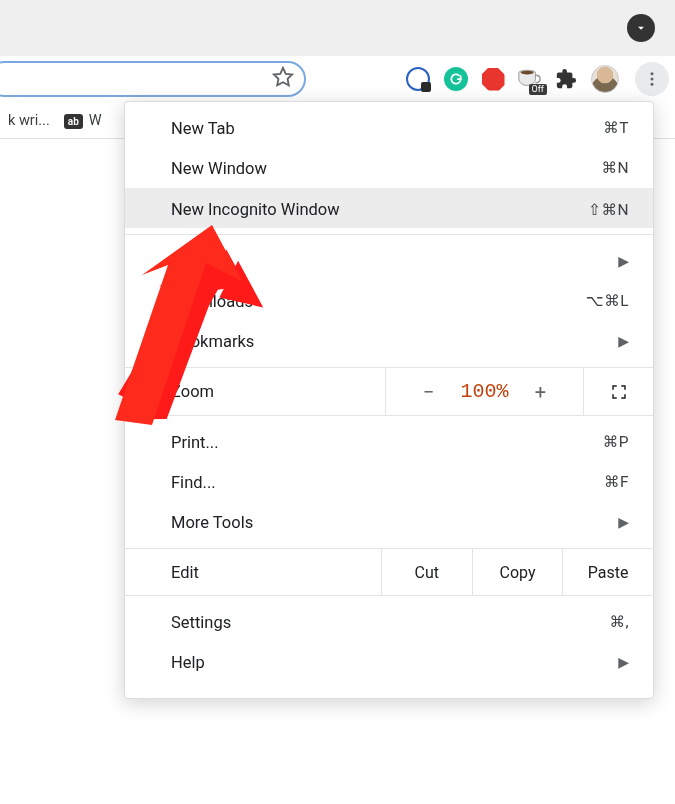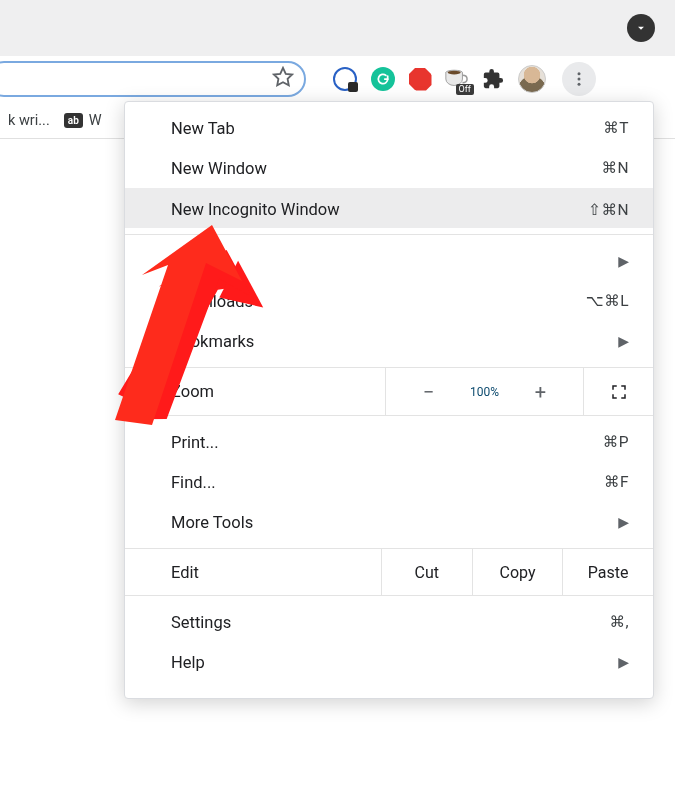--- a/index.html
+++ b/index.html
@@ -29,20 +29,21 @@
       justify-content: center;
     }
     .banner-close svg { fill: #fff; }
     .toolbar {
       height: 46px;
       display: flex;
       align-items: center;
       padding: 4px 6px;
       gap: 8px;
       background: #fff;
+      justify-content: space-between;
     }
     .omnibox {
       flex: 0 0 320px;
       height: 36px;
       border: 2px solid #7aa9e0;
       border-radius: 18px;
       background: #fff;
       display: flex;
       align-items: center;
       justify-content: flex-end;
@@ -102,21 +103,21 @@
     .kebab-btn {
       width: 34px; height: 34px; border-radius: 50%;
       background: #e9eaec; display:flex; align-items:center; justify-content:center;
       margin-left: 4px;
     }
     .kebab-btn svg { fill:#5f6368; }
     .bookmark-bar {
       height: 36px; display:flex; align-items:center;
       padding: 0 8px; gap: 14px; font-size: 14.5px; color:#3c4043;
     }
-    .bookmark-item { display:flex; align-items:center; gap:6px; white-space:nowrap; }
+    .bookmark-item { display:flex; align-items:flex-end; gap:6px; white-space:nowrap; }
     .ab-icon {
       background:#333; color:#fff; font-size:10px; font-weight:600;
       padding:2px 4px; border-radius:3px;
     }
     .divider { height:1px; background:#e0e0e0; }
     .menu {
       position: absolute;
       top: 101px;
       right: 21px;
       width: 530px;
@@ -148,21 +149,21 @@
     }
     .zoom-label { padding-left:46px; }
     .zoom-controls {
       display:flex; align-items:center; justify-content:center;
       height:100%; border-left:1px solid #e3e3e3;
       gap:0;
     }
     .zoom-btn {
       width:48px; text-align:center; font-size:20px; color:#5f6368; cursor:pointer;
     }
-    .zoom-value { font-size:12px; color:#0c4a6e; min-width:64px; text-align:center; }
+    .zoom-value { font-size:20px; color:#c2410c; min-width:64px; text-align:center;font-family:Liberation Mono, monospace; }
     .fs-cell {
       height:100%; border-left:1px solid #e3e3e3;
       display:flex; align-items:center; justify-content:center;
     }
     .edit-row {
       display:grid; grid-template-columns: 256px 1fr 1fr 1fr;
       height:48px; align-items:center;
       border-top:1px solid #e3e3e3; border-bottom:1px solid #e3e3e3;
     }
     .edit-label { padding-left:46px; }

